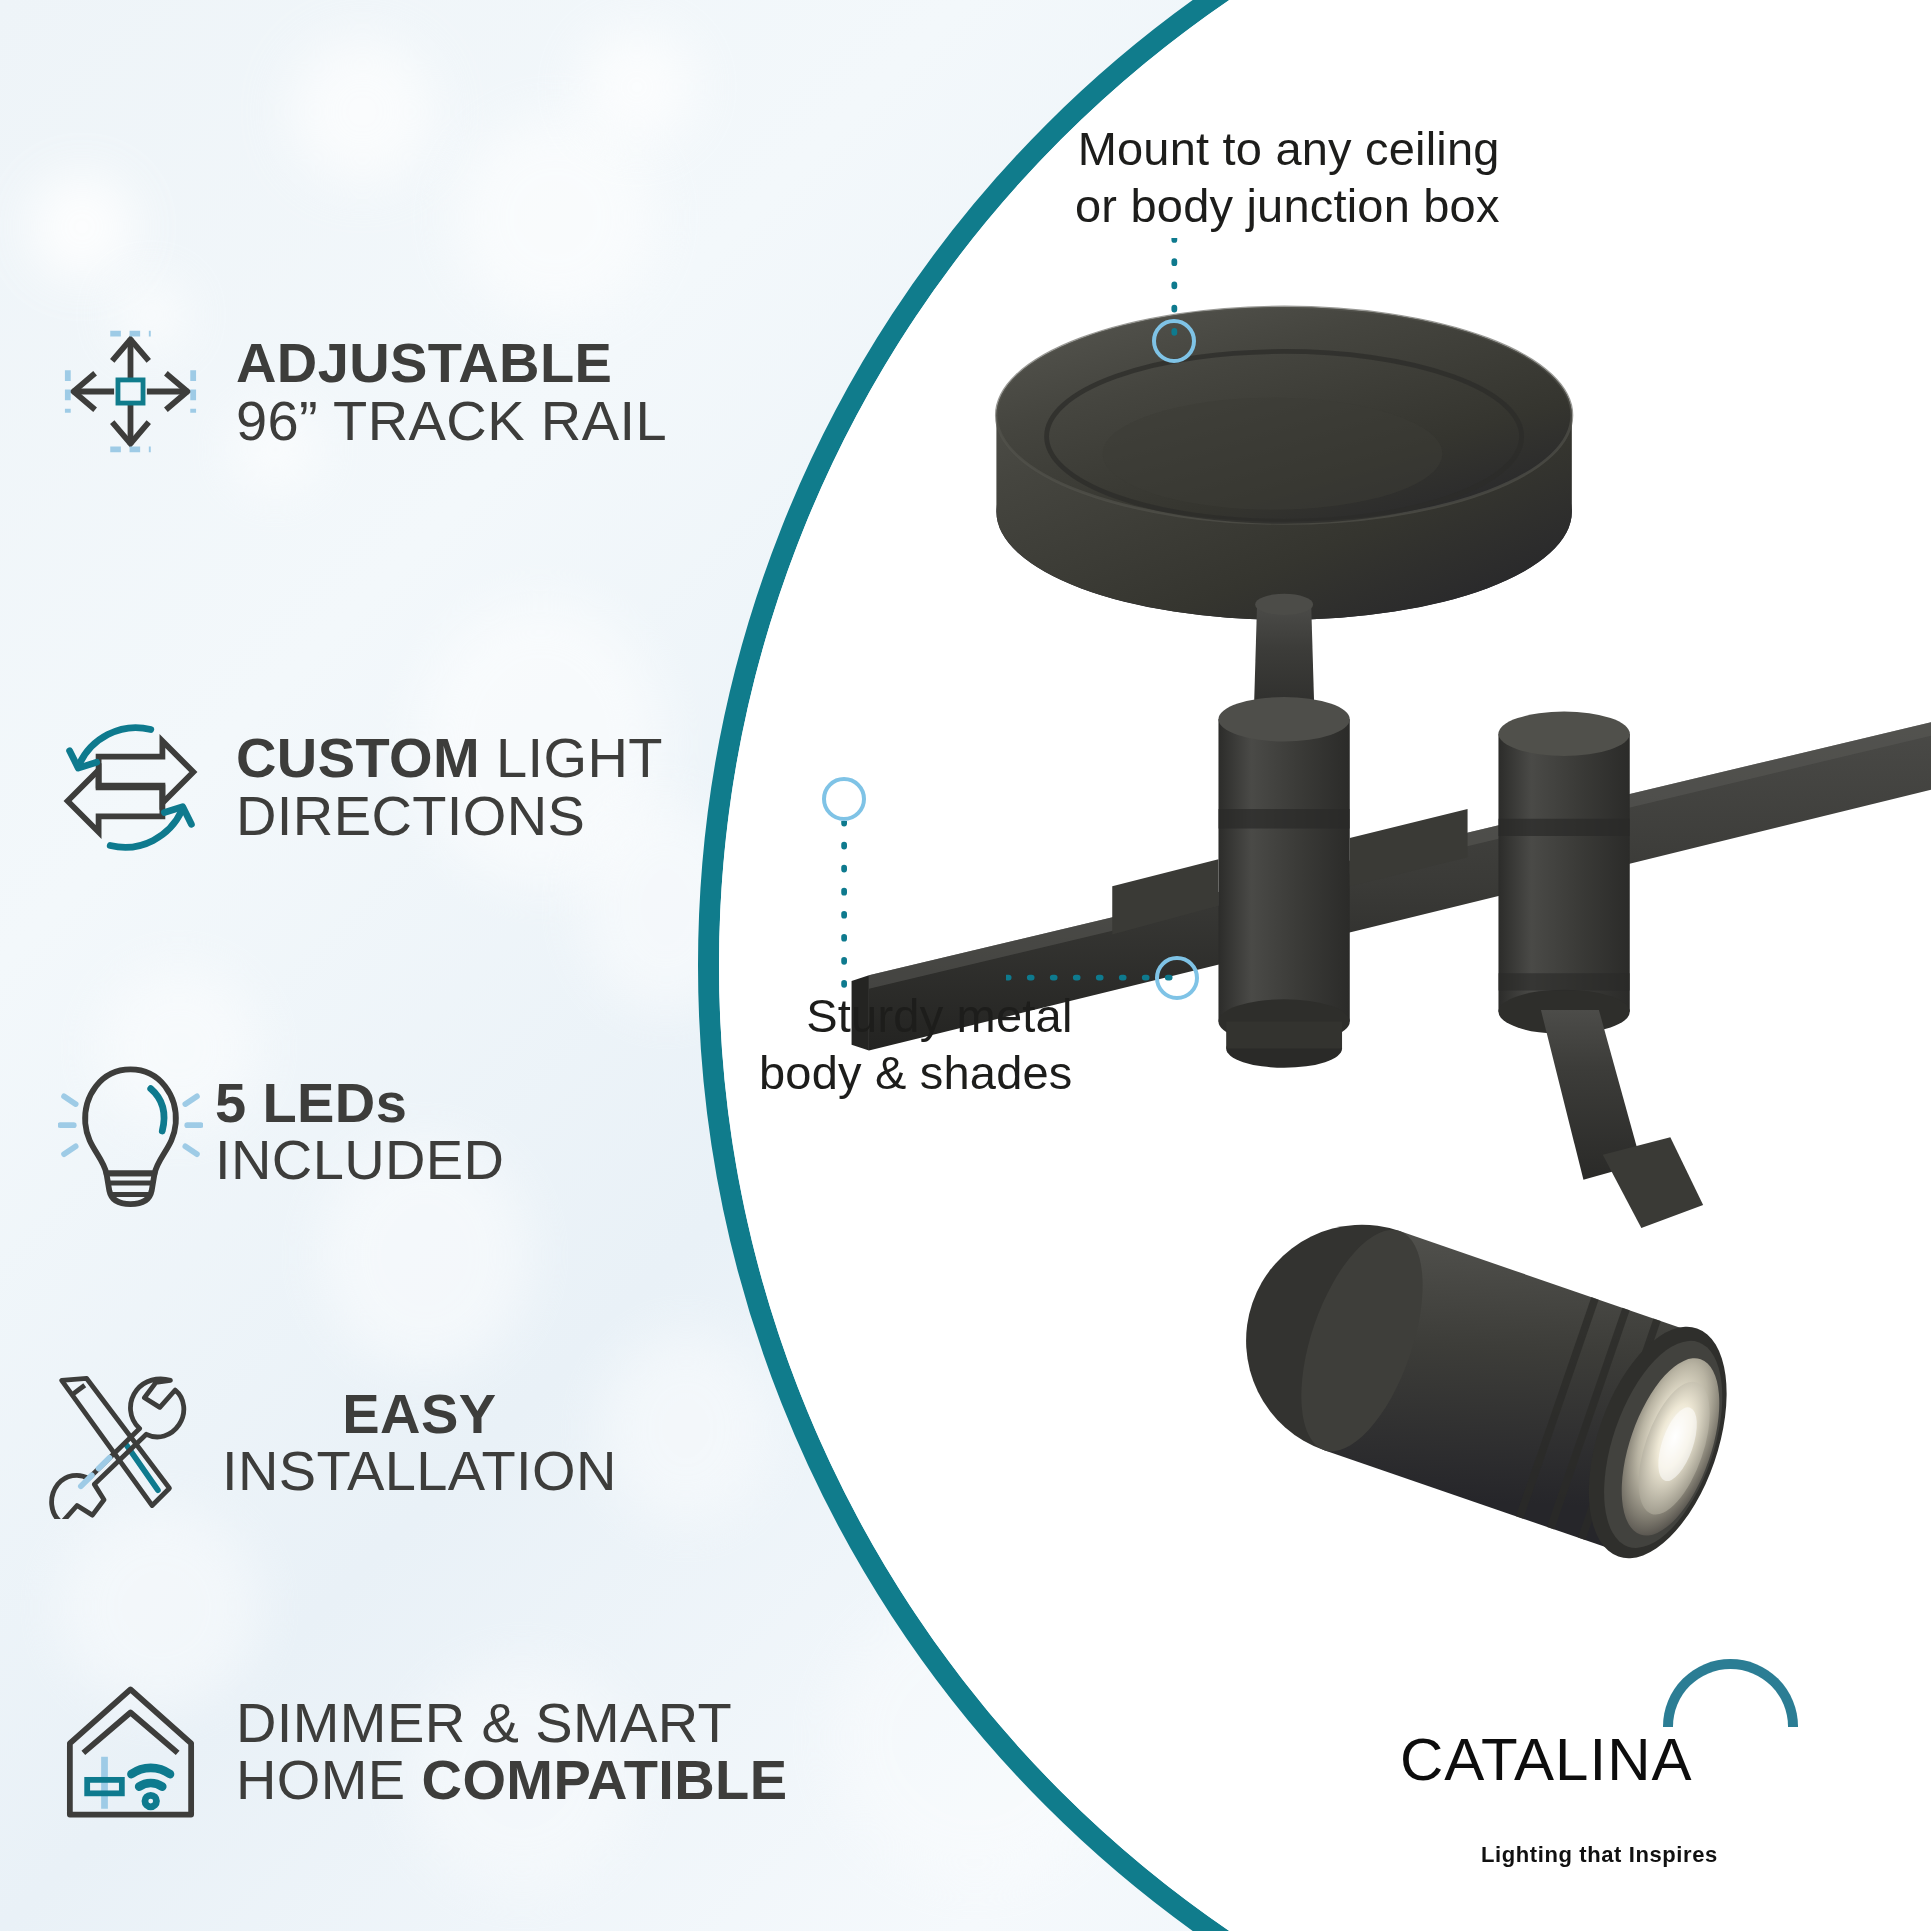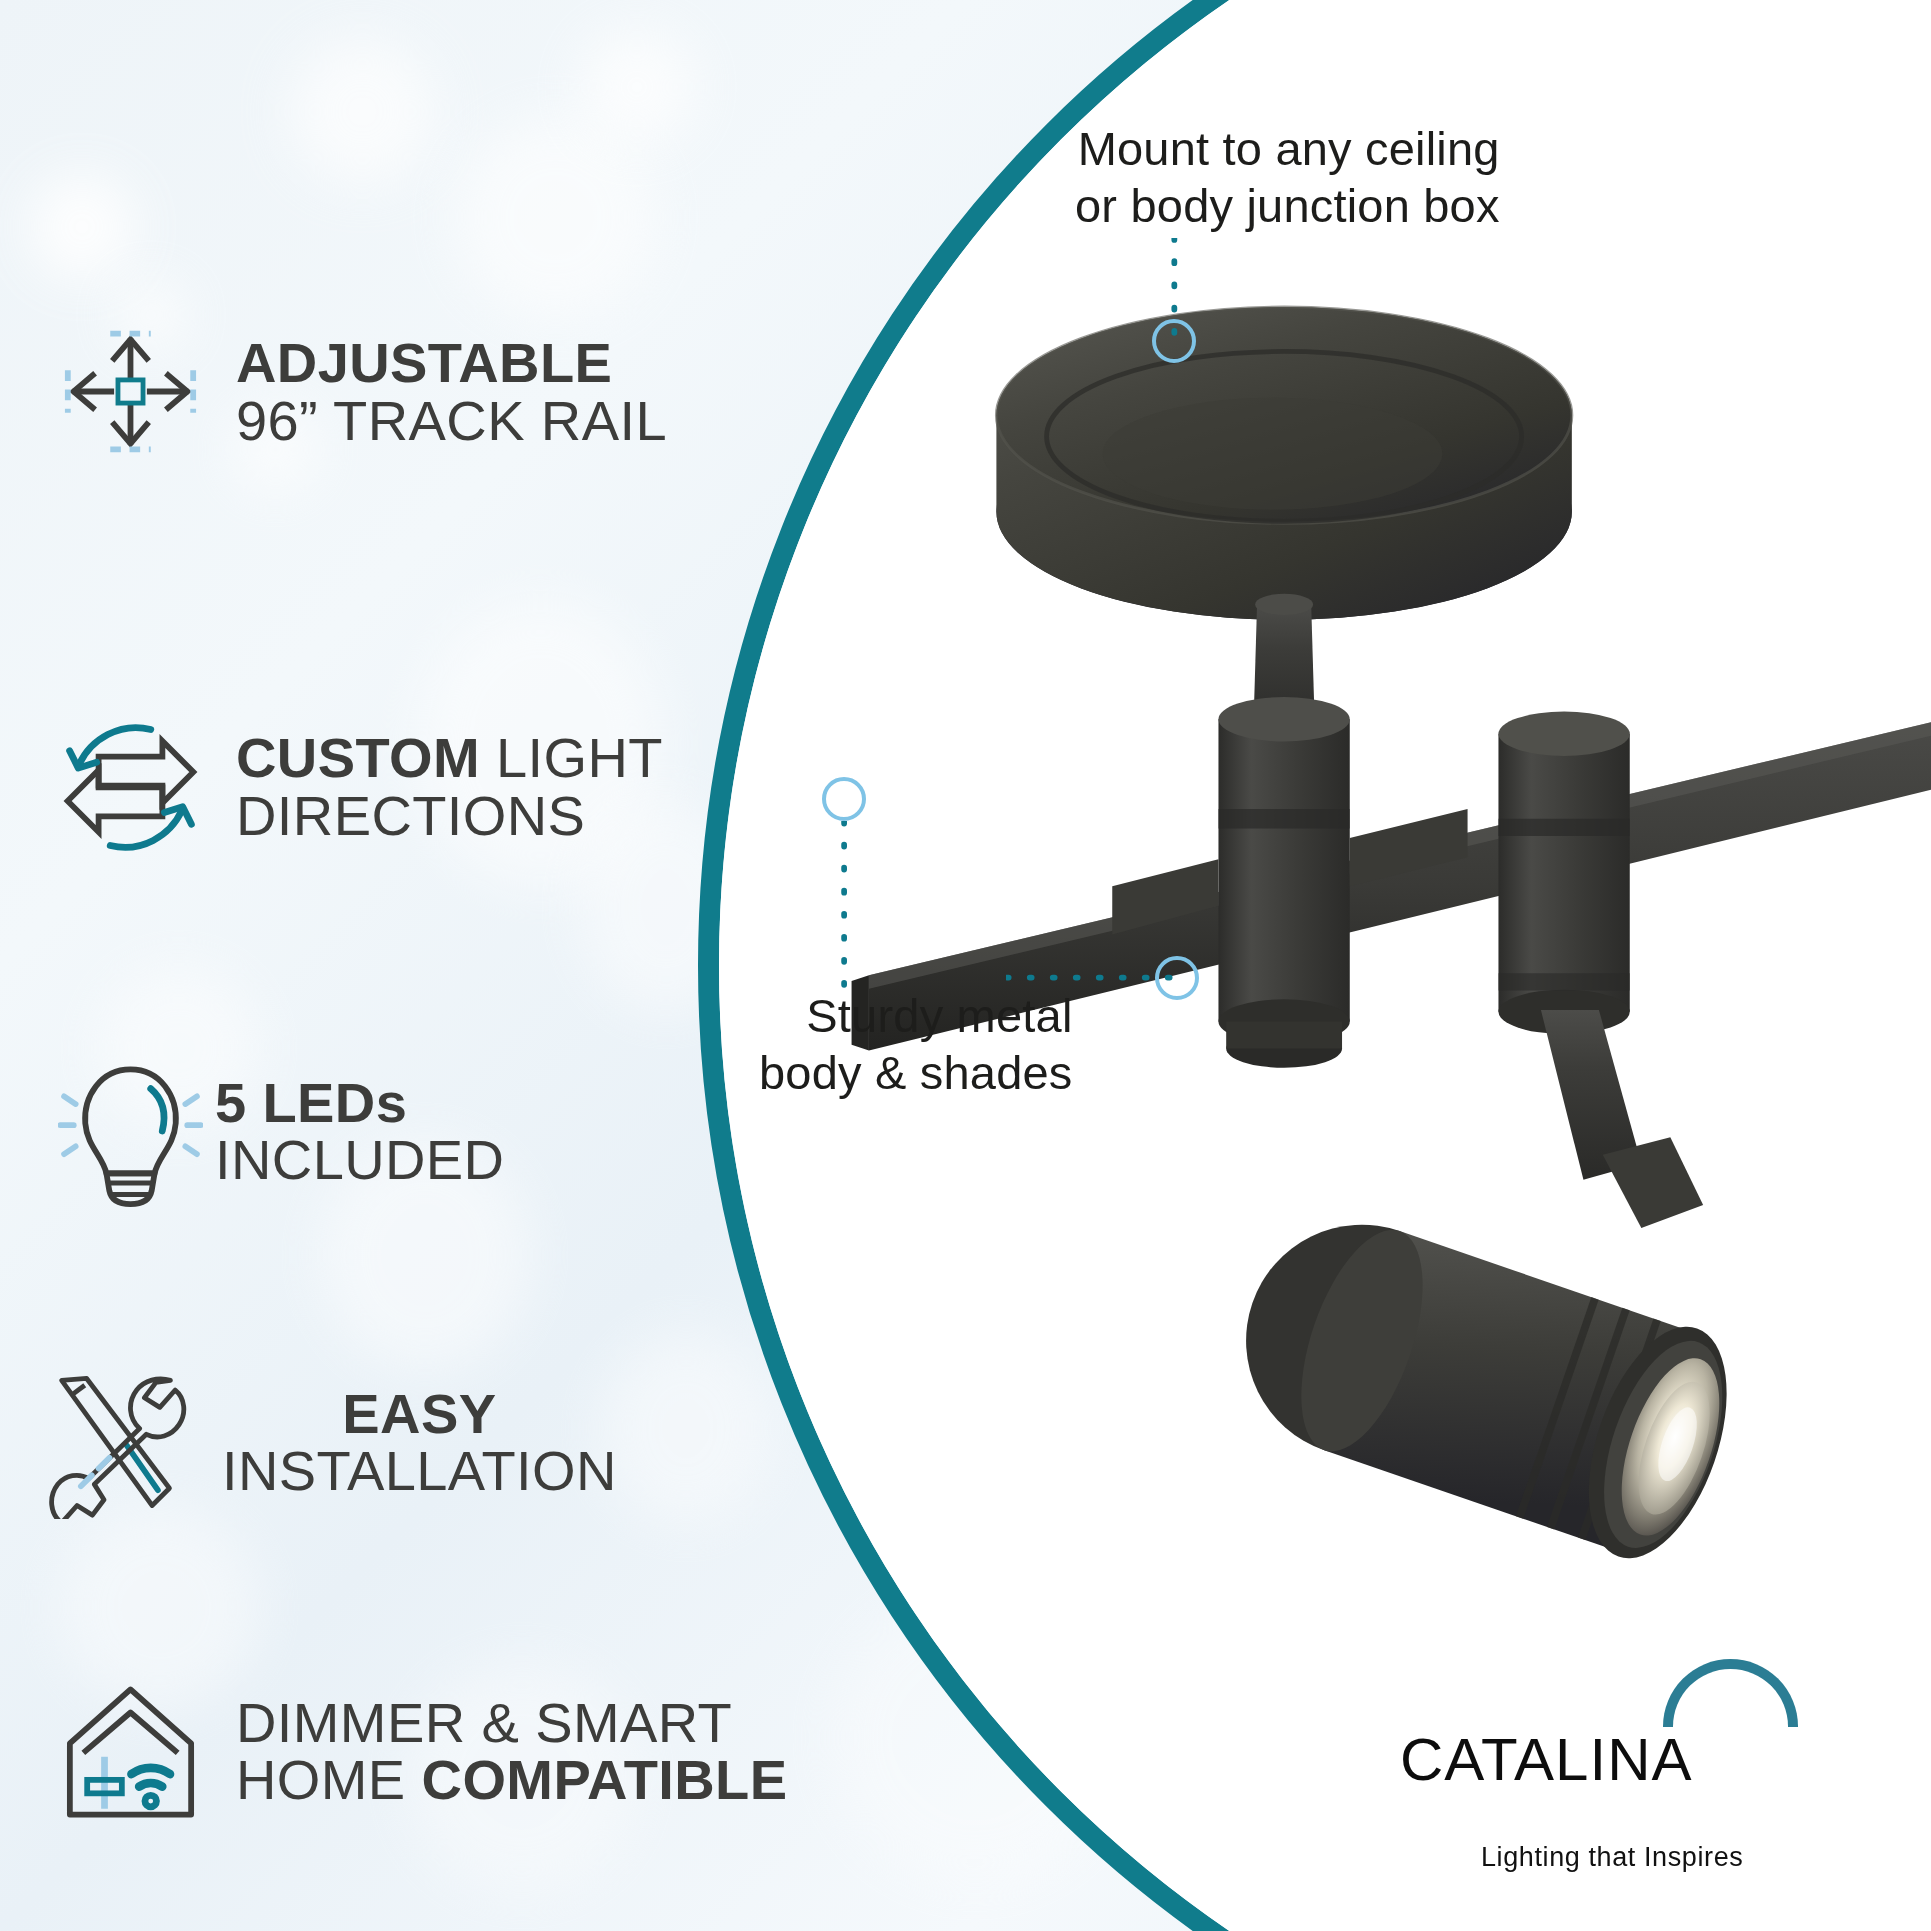--- a/index.html
+++ b/index.html
@@ -80,21 +80,21 @@
     border: 10.6px solid #2B7D94;
     border-bottom: none;
     border-radius: 77px 77px 0 0;
   }
   #logo-word {
     position:absolute; top: 66px; left: 0;
     font-size: 60px; font-weight: 400; letter-spacing: 1px; color:#0d0d0d;
   }
   #logo-tag {
     position:absolute; top: 183px; left: 81px;
-    font-size: 27px; font-weight: 400; letter-spacing: 0.6px; color:#111;
+    font-size: 22px; font-weight: 700; letter-spacing: 0.6px; color:#111;
   }
 
   
   #product { position:absolute; left:0; top:0; width:1931px; height:1931px; pointer-events:none; }
 </style>
 </head>
 <body>
 
 <div id="stage">
 

